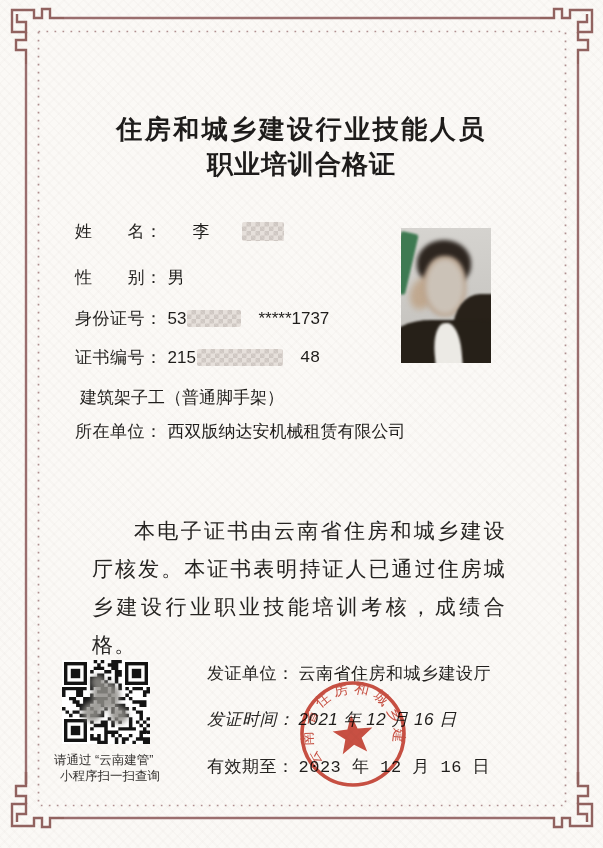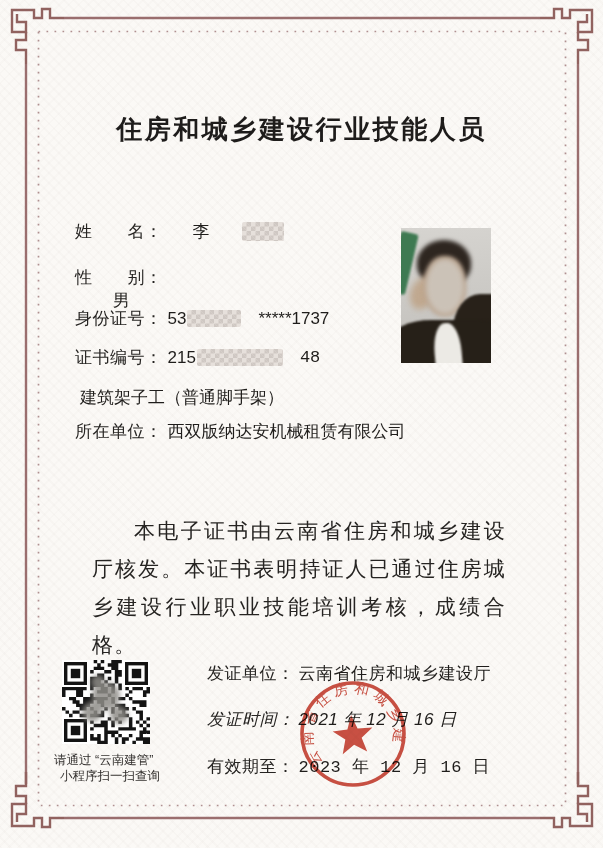--- a/index.html
+++ b/index.html
@@ -92,28 +92,29 @@
     </g>
     <g transform="translate(604,836) scale(-1,-1)">
       <path d="M 64 18 H 50 V 9 H 42 V 18 H 34 V 10 H 12 V 32 H 26 V 22 H 17 V 14"></path>
       <path d="M 26 32 V 40 H 16 V 50 H 26 V 64"></path>
     </g>
   </g>
 </svg>
 
 <div class="page-title">
   <div class="t1">住房和城乡建设行业技能人员</div>
+  <div class="t2">职业培训合格证</div>
 </div>
 
 <div class="field-row" style="top:220px;gap:25px;">
   <span class="field-label">姓　　名：</span>
   <span class="field-value">李</span>
   <span class="redact name"></span>
 </div>
-<div class="field-row" style="top:266px;flex-direction:column;">
+<div class="field-row" style="top:266px;">
   <span class="field-label">性　　别：</span>
   <span class="field-value">男</span>
 </div>
 <div class="field-row" style="top:307px;">
   <span class="field-label">身份证号：</span>
   <span class="field-value">53</span>
   <span class="redact idno"></span>
   <span class="field-value" style="margin-left:16px;">*****1737</span>
 </div>
 <div class="field-row" style="top:346px;">

